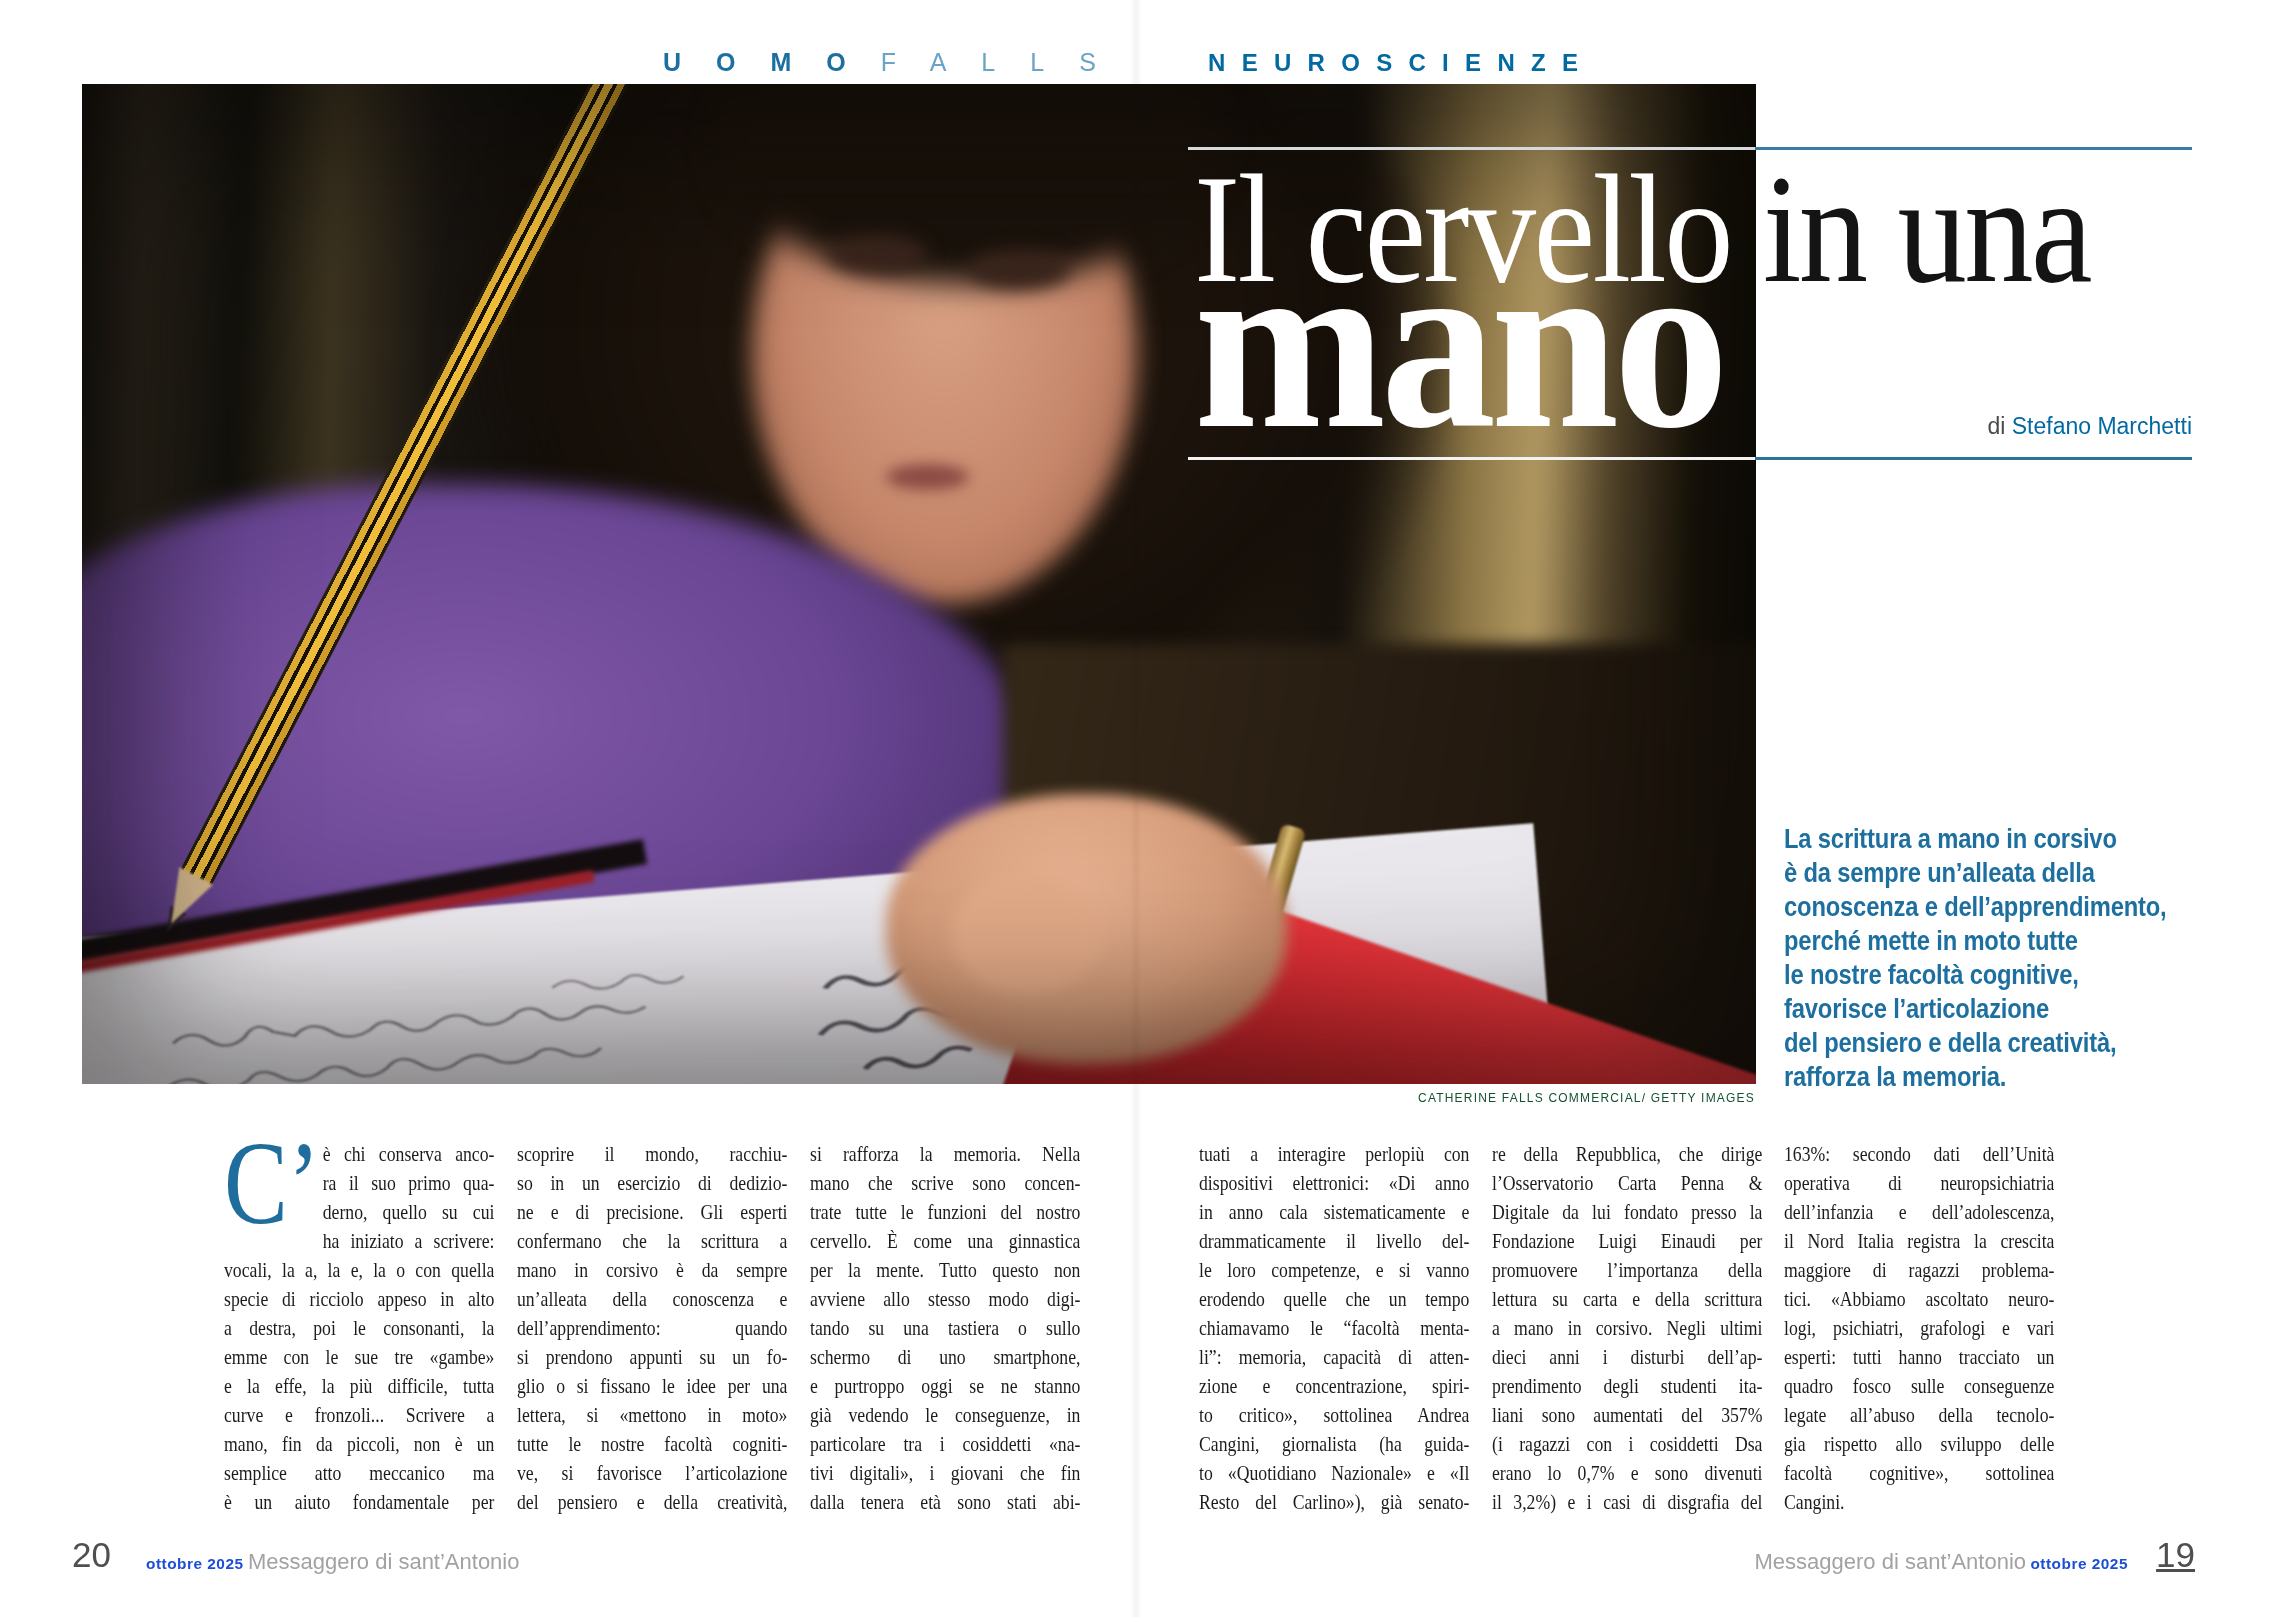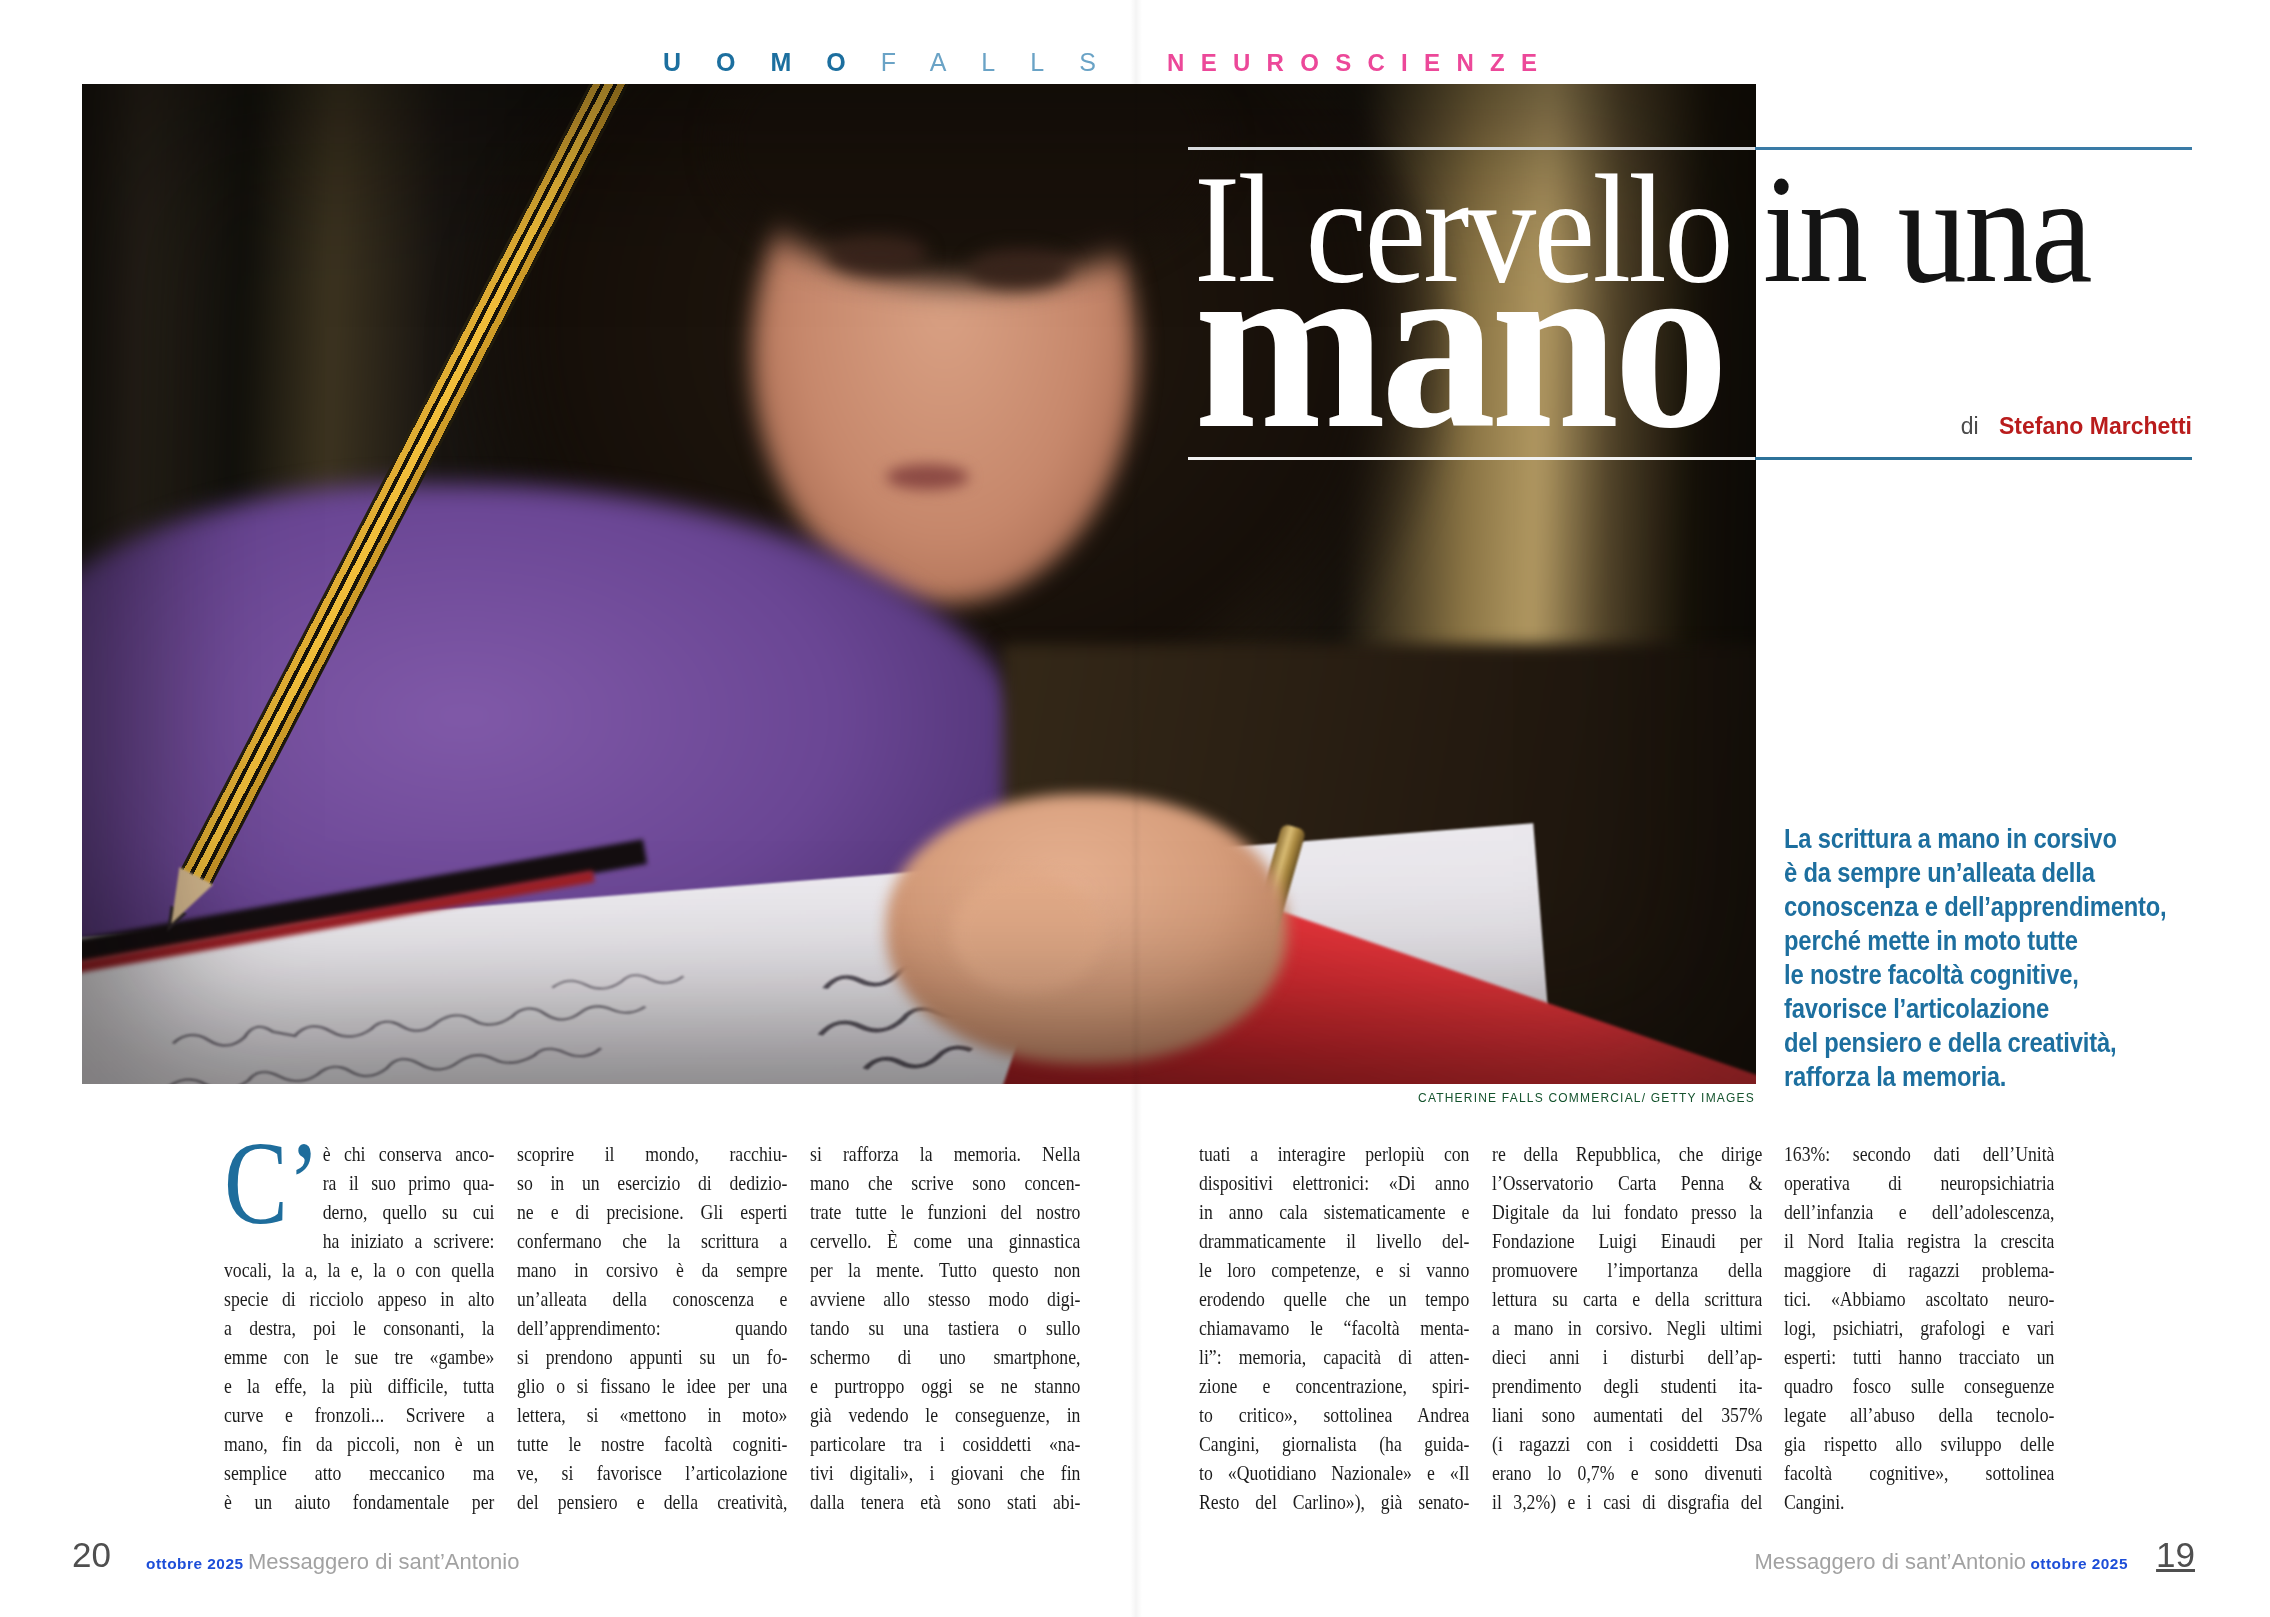--- a/index.html
+++ b/index.html
@@ -3,22 +3,22 @@
 <meta charset="utf-8">
 <style>
   html,body{margin:0;padding:0;background:#ffffff;}
   .spread{position:relative;width:2270px;height:1618px;background:#ffffff;overflow:hidden;
           font-family:"Liberation Sans",sans-serif;}
 
   
   .kicker{position:absolute;left:663px;top:48px;font:700 25px "Liberation Sans",sans-serif;
           letter-spacing:35px;color:#1c6f9f;white-space:nowrap;}
   .k-secondary{color:#6aa3c6;font-weight:400;}
-  .kicker-topic{position:absolute;left:1167px;top:49px;font:700 24px "Liberation Sans",sans-serif;
-          letter-spacing:16.3px;color:#ec4899;white-space:nowrap;}
+  .kicker-topic{position:absolute;left:1208px;top:49px;font:700 24px "Liberation Sans",sans-serif;
+          letter-spacing:16.3px;color:#0369a1;white-space:nowrap;}
 
   
   .photo{position:absolute;left:82px;top:84px;width:1674px;height:1000px;background:#171209;overflow:hidden;}
   .ph{position:absolute;}
   .bg-streaks{inset:-24px;background:linear-gradient(92deg,
       #0d0b08 0%,#2a241b 5%,#11100b 11%,#3d3420 16%,#191511 22%,
       #0f0d09 30%,#2c2315 36%,#17120c 44%,#211a10 52%,#100d09 60%,
       #241d12 68%,#15110c 74%,#8a7444 81%,#b39a63 85%,#57482c 89%,
       #181309 94%,#0c0a07 100%);filter:blur(9.6px);}
   .hair{left:22%;top:-14%;width:60%;height:84%;background:radial-gradient(ellipse at 50% 45%,
@@ -67,21 +67,21 @@
   .rule-bot-photo{left:1188px;top:457px;width:567px;background:#f2f2f2;}
   .rule-bot-page{left:1755px;top:457px;width:437px;background:#2d7299;}
 
   .headline{position:absolute;left:1194px;top:152px;margin:0;font:400 154px/154px "Liberation Serif",serif;
       letter-spacing:-2.9px;white-space:nowrap;transform:scaleX(.9);transform-origin:left top;}
   .hl-light{color:#ffffff;}
   .hl-dark{color:#141414;}
   .headline2{position:absolute;left:1194px;top:219px;margin:0;font:700 248px/248px "Liberation Serif",serif;
       letter-spacing:-5.8px;color:#ffffff;white-space:nowrap;transform:scaleX(.93);transform-origin:left top;}
   .byline{position:absolute;right:78px;top:413px;font:400 23px "Liberation Sans",sans-serif;color:#4a4a4a;}
-  .byline b{font-weight:700;color:#b91c1c;margin-left:14px;}
+  .byline b{font-weight:400;color:#0369a1;}
 
   
   .standfirst{position:absolute;left:1784px;top:822px;width:500px;transform:scaleX(.88);
       transform-origin:left top;font:700 27px/34px "Liberation Sans",sans-serif;
       color:#1d6f9f;letter-spacing:-0.2px;}
   .intro-line{height:34px;line-height:34px;white-space:nowrap;}
 
   
   .col{position:absolute;top:1139px;width:336px;transform:scaleX(.805);transform-origin:left top;
       font-family:"Liberation Serif",serif;font-size:22px;color:#1c1c1c;}

